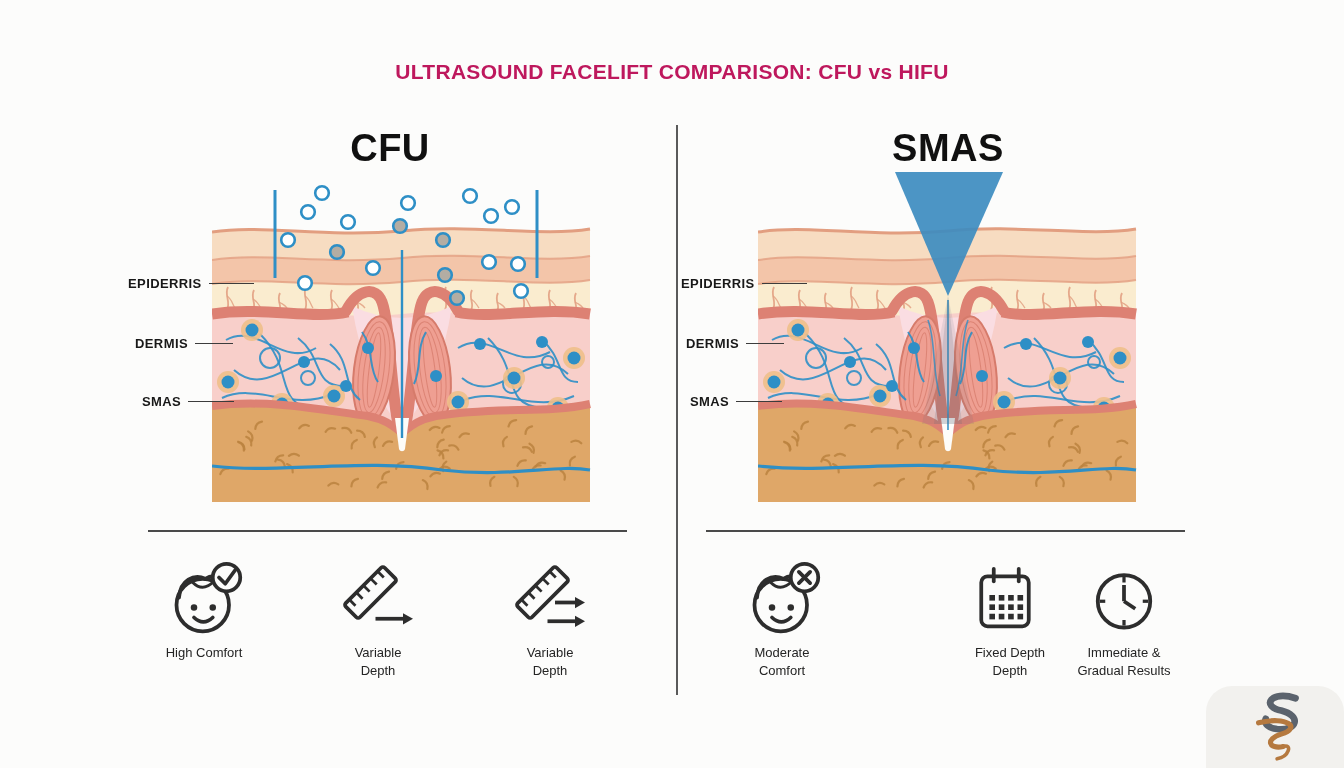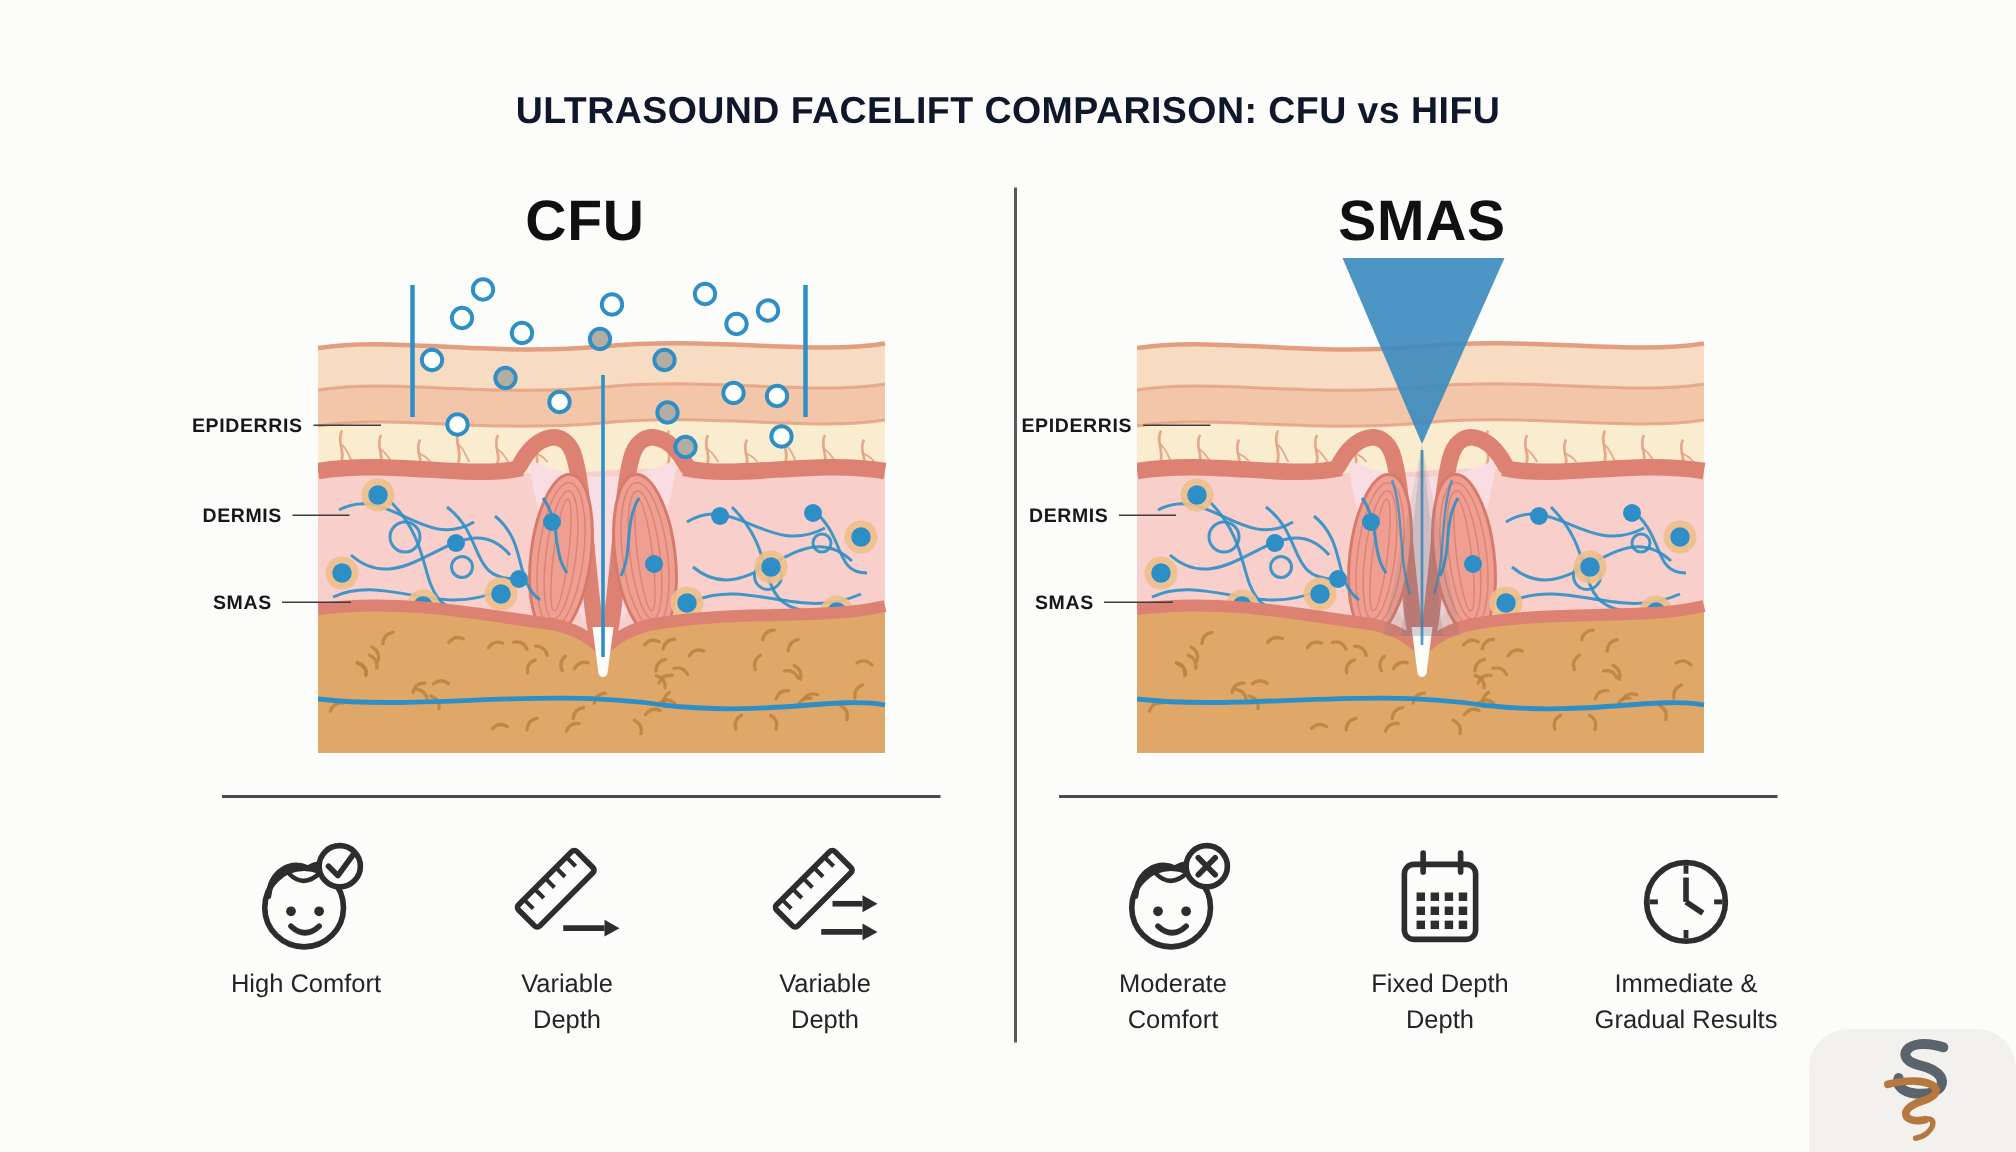--- a/index.html
+++ b/index.html
@@ -1,30 +1,30 @@
 <!DOCTYPE html>
 <html><head>
 <meta charset="utf-8">
 <style>
   html,body{margin:0;padding:0;background:#e8e8e8;}
   #canvas{position:relative;width:1344px;height:768px;background:#fcfcfb;overflow:hidden;
           font-family:"Liberation Sans",sans-serif;color:#1e1e1e;}
   .title{position:absolute;left:0;top:60px;width:100%;text-align:center;
-         font-size:25px;font-weight:700;letter-spacing:.3px;color:#0f172a;}
+         font-size:21px;font-weight:700;letter-spacing:.3px;color:#be185d;}
   .panel-heading{position:absolute;top:127px;width:380px;text-align:center;
          font-size:38px;font-weight:700;color:#101010;letter-spacing:.5px;}
   .skin-svg{position:absolute;width:380px;height:330px;}
   .layer-label{position:absolute;display:flex;align-items:center;gap:7px;
          font-size:13px;font-weight:600;letter-spacing:.4px;color:#181818;white-space:nowrap;justify-content:space-between;}
   .dash{height:1.5px;background:#3c3c3c;flex:0 0 auto;}
   .vdivider{position:absolute;width:1.5px;background:#5a5a5a;}
   .hdivider{position:absolute;height:2px;background:#4a4a4a;}
   .feature{position:absolute;width:170px;top:560px;display:flex;flex-direction:column;align-items:center;}
   .feature-icon{width:80px;height:80px;}
-  .feature-label{margin-top:4px;font-size:17px;line-height:1.4;color:#242424;
+  .feature-label{margin-top:4px;font-size:13px;line-height:1.4;color:#242424;
          text-align:center;white-space:pre-line;}
   .watermark{position:absolute;left:1206px;top:686px;width:138px;height:82px;
          background:#f2f1ee;border-radius:26px 26px 0 0;display:flex;justify-content:center;}
   .watermark svg{margin-top:4px;}
 </style>
 </head>
 <body>
 
 <div id="canvas">
 
@@ -415,21 +415,21 @@
         <circle cx="24" cy="38" r="2.6" fill="#2d2d2d" stroke="none"></circle>
         <circle cx="39" cy="38" r="2.6" fill="#2d2d2d" stroke="none"></circle>
         <path d="M24,46 Q31.5,53 39,46" fill="none" stroke="#2d2d2d" stroke-width="3" stroke-linecap="round" stroke-linejoin="round"></path>
         <circle cx="50" cy="14" r="11" fill="#fcfcfb" stroke="#2d2d2d" stroke-width="3"></circle>
         <path d="M45.5,9.5 L54.5,18.5" fill="none" stroke="#2d2d2d" stroke-width="3" stroke-linecap="round" stroke-linejoin="round"></path>
         <path d="M54.5,9.5 L45.5,18.5" fill="none" stroke="#2d2d2d" stroke-width="3" stroke-linecap="round" stroke-linejoin="round"></path>
       </svg>
     <div class="feature-label">Moderate
 Comfort</div>
   </div>
-  <div class="feature" style="left:875px;">
+  <div class="feature" style="left:875px;align-items:flex-end;">
     <svg class="feature-icon" viewBox="0 0 64 64">
         <rect x="13" y="13" width="38" height="40" rx="5" fill="none" stroke="#2d2d2d" stroke-width="3" stroke-linecap="round" stroke-linejoin="round"></rect>
         <line x1="23" y1="7" x2="23" y2="17" stroke="#2d2d2d" stroke-width="3" stroke-linecap="round"></line>
         <line x1="43" y1="7" x2="43" y2="17" stroke="#2d2d2d" stroke-width="3" stroke-linecap="round"></line>
         <rect x="19.5" y="28" width="4.5" height="4.5" fill="#2d2d2d"></rect>
         <rect x="27" y="28" width="4.5" height="4.5" fill="#2d2d2d"></rect>
         <rect x="34.5" y="28" width="4.5" height="4.5" fill="#2d2d2d"></rect>
         <rect x="42" y="28" width="4.5" height="4.5" fill="#2d2d2d"></rect>
         <rect x="19.5" y="35.5" width="4.5" height="4.5" fill="#2d2d2d"></rect>
         <rect x="27" y="35.5" width="4.5" height="4.5" fill="#2d2d2d"></rect>

